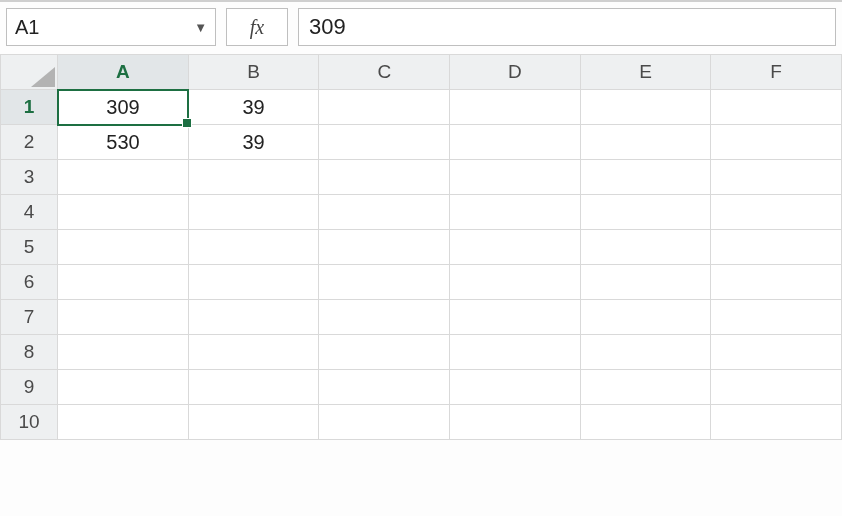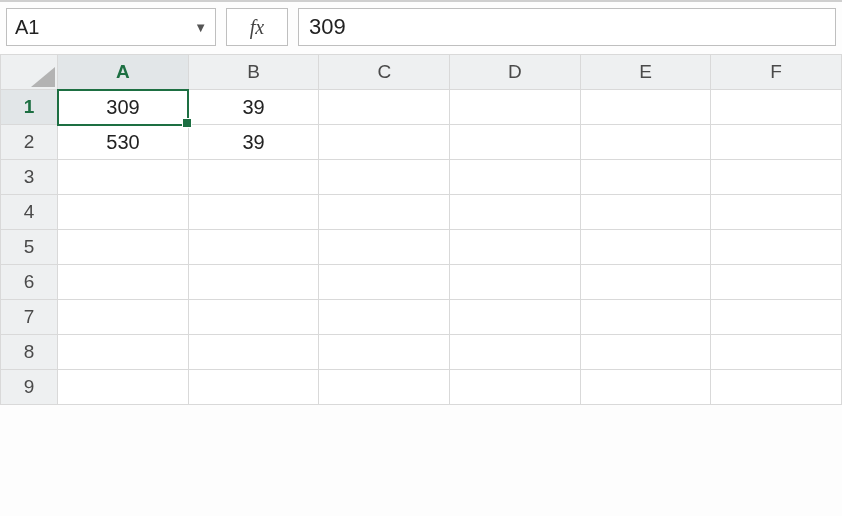--- a/index.html
+++ b/index.html
@@ -253,15 +253,24 @@
         </tr>
         <tr>
           <th class="row-h">9</th>
           <td class="cell"></td>
           <td class="cell"></td>
           <td class="cell"></td>
           <td class="cell"></td>
           <td class="cell"></td>
           <td class="cell"></td>
         </tr>
+        <tr>
+          <th class="row-h">10</th>
+          <td class="cell"></td>
+          <td class="cell"></td>
+          <td class="cell"></td>
+          <td class="cell"></td>
+          <td class="cell"></td>
+          <td class="cell"></td>
+        </tr>
       </tbody>
   </table>
 </div>
 
 </body></html>

